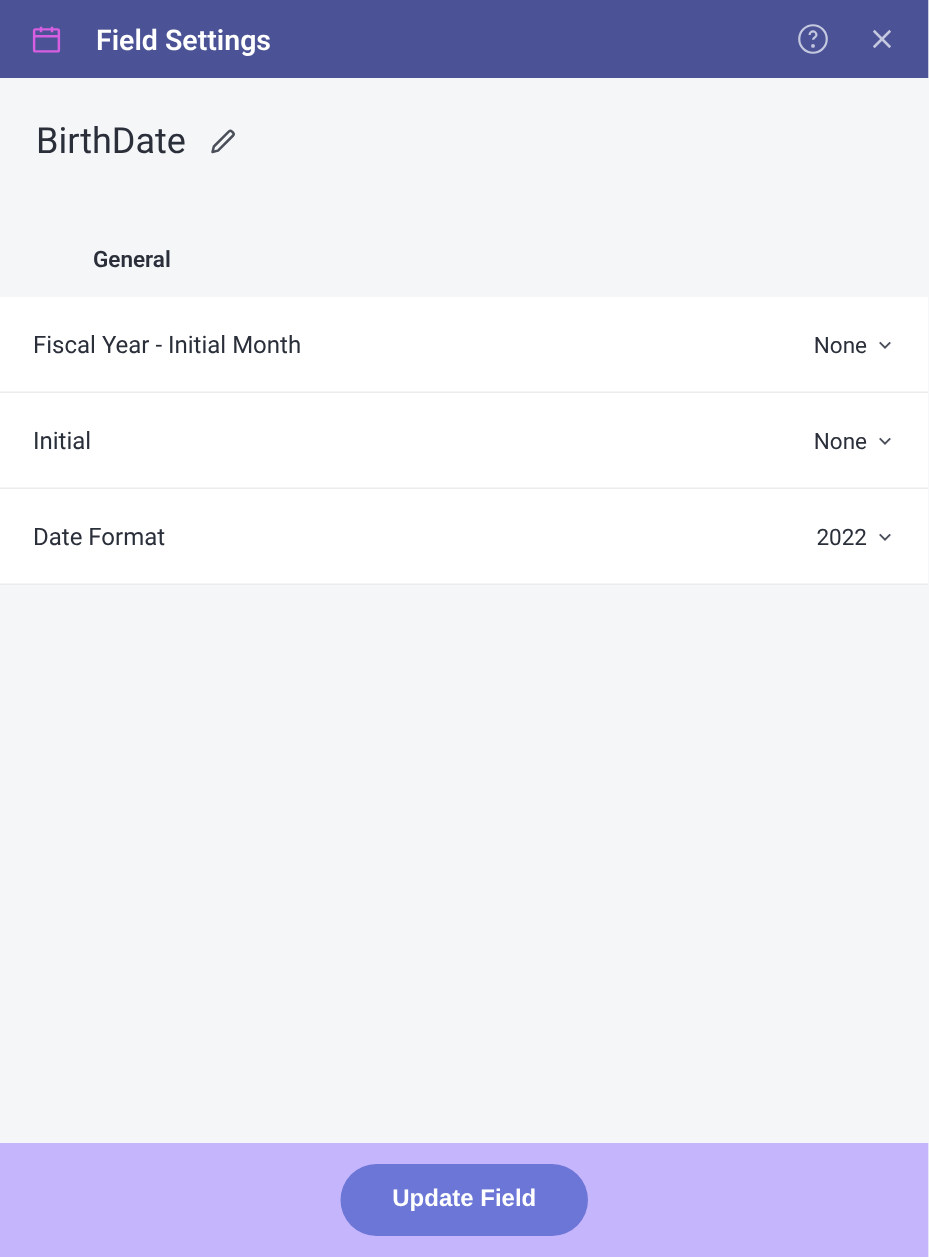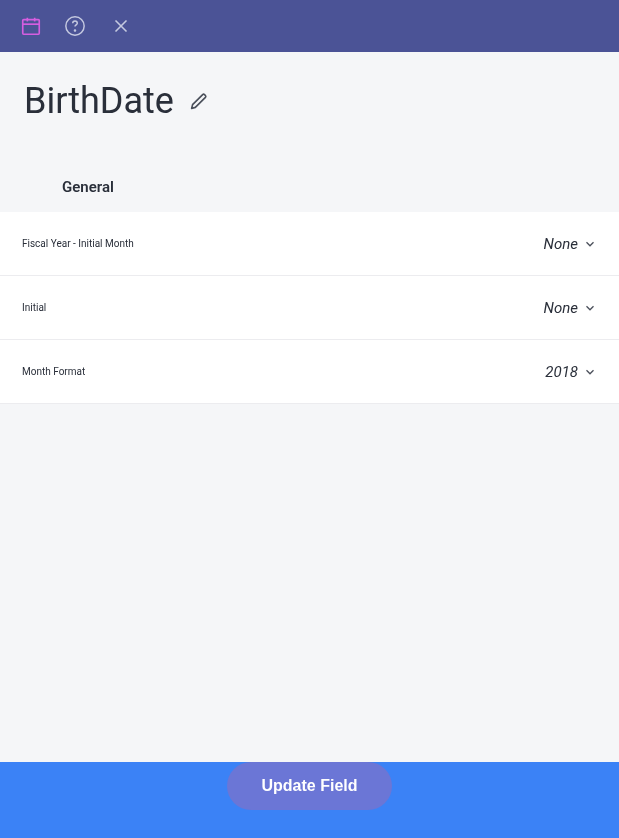--- a/index.html
+++ b/index.html
@@ -48,21 +48,21 @@
       justify-content: center;
     }
     .header .help-icon { margin-right: 24px; }
     .field-name-row {
       padding: 28px 24px 40px 24px;
       display: flex;
       align-items: center;
       gap: 14px;
     }
     .field-name {
-      font-size: 36px;
+      font-size: 24px;
       font-weight: 400;
       color: #2a2f3a;
     }
     .pencil-icon {
       width: 22px;
       height: 22px;
       color: #4a4f5a;
       cursor: pointer;
     }
     .section-header {
@@ -79,53 +79,52 @@
       padding: 0 22px;
       display: flex;
       align-items: center;
       justify-content: space-between;
       border-bottom: 1px solid #ececef;
     }
     .setting-row:last-of-type {
       border-bottom: none;
     }
     .setting-label {
-      font-size: 10px;
+      font-size: 16px;
       color: #2a2f3a;
       font-weight: 400;
     }
     .setting-value {
       display: flex;
       align-items: center;
       gap: 5px;
       font-size: 15px;
       color: #2a2f3a;
       cursor: pointer;
-      font-style: italic;
     }
     .chevron-down {
       width: 14px;
       height: 14px;
       color: #4a4f5a;
     }
     .content {
       flex: 1;
       overflow: auto;
       display: flex;
       flex-direction: column;
     }
     .spacer {
       flex: 1;
       background: #f5f6f8;
     }
     .footer {
-      background: #3b82f6;
+      background: #c4b5fd;
       height: 76px;
       display: flex;
-      align-items: flex-start;
+      align-items: center;
       justify-content: center;
     }
     .update-btn {
       background: #6b76d6;
       color: #fff;
       border: none;
       border-radius: 24px;
       height: 48px;
       padding: 0 34px;
       font-size: 16px;
@@ -138,20 +137,21 @@
 
 <div class="header">
   <span class="calendar-icon">
     <svg viewBox="0 0 24 24" fill="none" stroke="#d65ee0" stroke-width="1.8">
       <rect x="3" y="5" width="18" height="16" rx="1"></rect>
       <line x1="3" y1="10" x2="21" y2="10"></line>
       <line x1="8" y1="3" x2="8" y2="7"></line>
       <line x1="16" y1="3" x2="16" y2="7"></line>
     </svg>
   </span>
+  <span class="title">Field Settings</span>
   <span class="help-icon">
     <svg viewBox="0 0 24 24" fill="none" stroke="currentColor" stroke-width="1.6">
       <circle cx="12" cy="12" r="10"></circle>
       <path d="M9.5 9a2.5 2.5 0 0 1 5 0c0 1.5-2.5 2-2.5 3.5"></path>
       <circle cx="12" cy="17" r="0.6" fill="currentColor"></circle>
     </svg>
   </span>
   <span class="close-icon">
     <svg viewBox="0 0 24 24" fill="none" stroke="currentColor" stroke-width="1.8">
       <line x1="6" y1="6" x2="18" y2="18"></line>
@@ -192,23 +192,23 @@
       <span class="chevron-down">
         <svg viewBox="0 0 24 24" fill="none" stroke="currentColor" stroke-width="2.2">
             <polyline points="6 9 12 15 18 9"></polyline>
           </svg>
       </span>
     </span>
   </div>
 
 
   <div class="setting-row">
-    <span class="setting-label">Month Format</span>
+    <span class="setting-label">Date Format</span>
     <span class="setting-value">
-      <span>2018</span>
+      <span>2022</span>
       <span class="chevron-down">
         <svg viewBox="0 0 24 24" fill="none" stroke="currentColor" stroke-width="2.2">
             <polyline points="6 9 12 15 18 9"></polyline>
           </svg>
       </span>
     </span>
   </div>
 
   <div class="spacer"></div>
 

